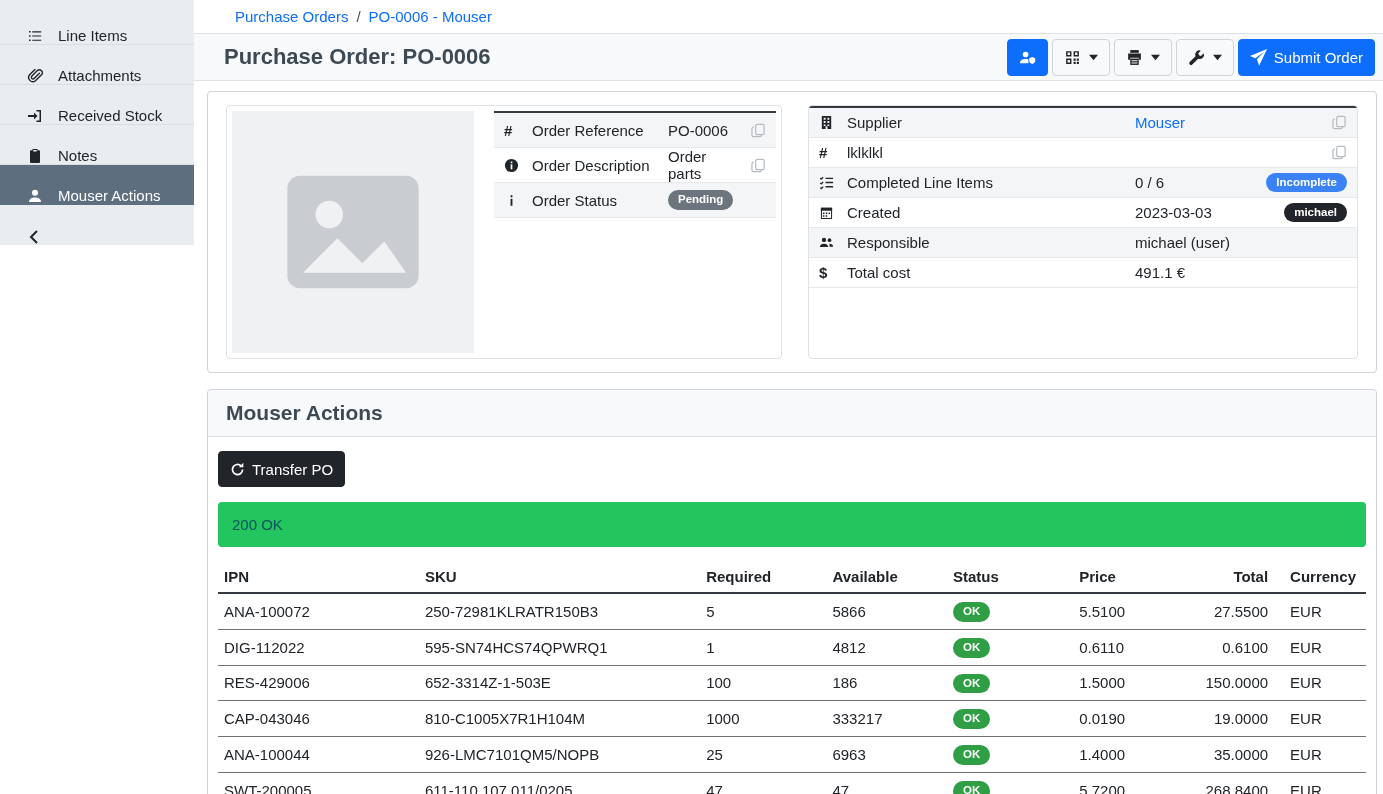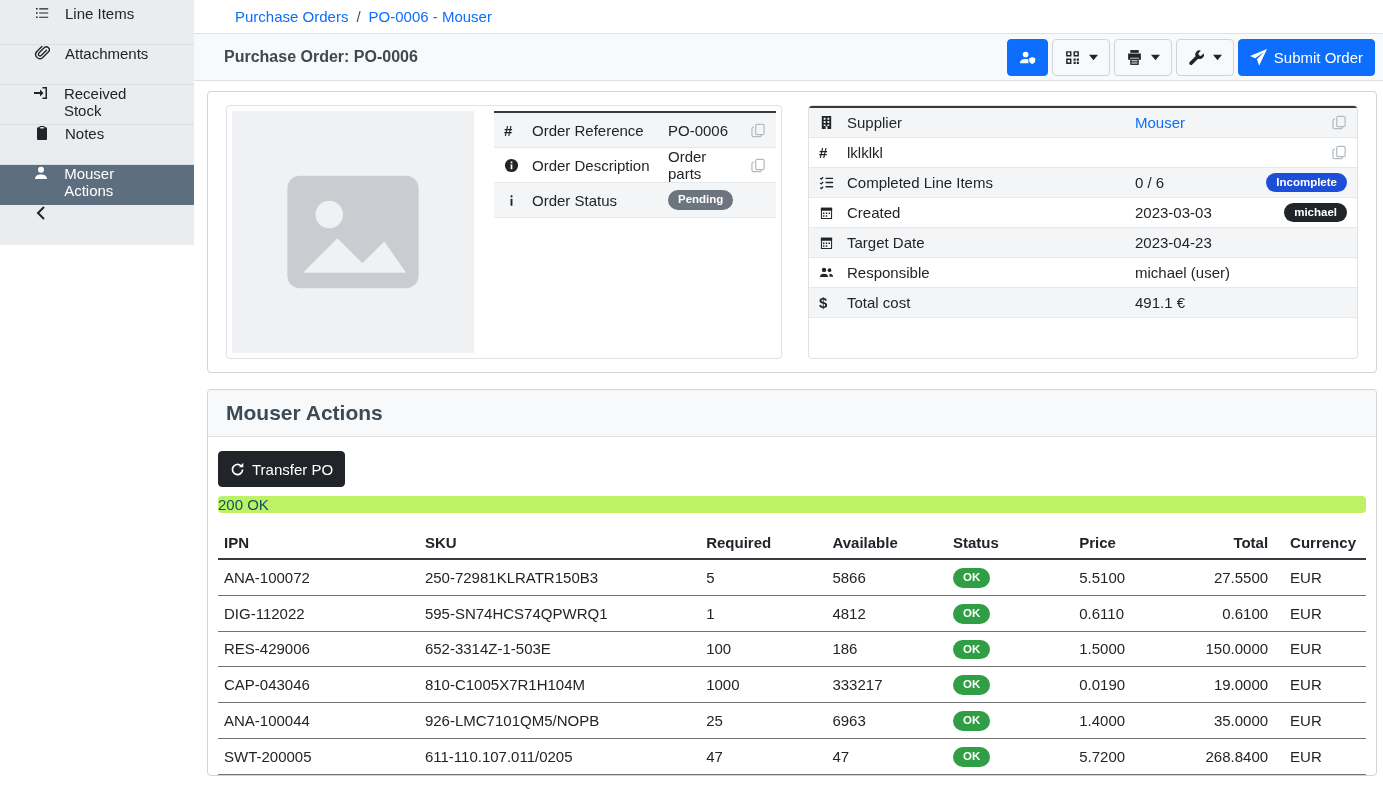--- a/index.html
+++ b/index.html
@@ -8,22 +8,22 @@
     width:1383px; height:794px; overflow:hidden;
     background:#fff; color:#212529;
     font-family:"Liberation Sans", sans-serif; font-size:15px;
   }
   .layout { display:flex; height:100%; }
 
   
   .side-rail { width:194px; flex:none; }
   .sidebar { background:#e9edf0; padding-top:5px; }
   .side-item {
-    display:flex; align-items:flex-start; gap:14px;
-    height:40px; padding:0 32px; font-size:15px; color:#212529;
+    display:flex; align-items:flex-end; gap:14px;
+    height:40px; padding:0 25px; font-size:15px; color:#212529;
     border-bottom:1px solid #d9dee3; cursor:pointer;
   }
   .side-item.active { background:#5d6e7e; color:#fff; border-bottom-color:#5d6e7e; }
   .side-item .icn { width:19px; color:inherit; }
   .side-collapse { border-bottom:none; }
 
   
   .icn { display:inline-flex; align-items:center; justify-content:center; font-size:16px; line-height:1; }
   .icn svg { width:1em; height:1em; display:block; }
   .glyph { font-weight:700; font-style:normal; }
@@ -32,21 +32,21 @@
   .main { flex:1; min-width:0; display:flex; flex-direction:column; }
   .breadcrumb-bar { height:33px; display:flex; align-items:center; gap:8px; padding-left:41px; background:#fff; }
   .crumb { color:#0d6efd; cursor:pointer; }
   .crumb-sep { color:#495057; }
 
   .page-header {
     height:48px; display:flex; align-items:center; justify-content:space-between;
     padding:0 8px 0 30px; background:#f8f9fa;
     border-top:1px solid #dee2e6; border-bottom:1px solid #dee2e6;
   }
-  .page-title { font-size:16px; font-weight:600; color:#3d4a54; }
+  .page-title { font-size:22px; font-weight:600; color:#3d4a54; }
 
   .toolbar { display:flex; gap:4px; align-items:center; }
   .btn {
     display:inline-flex; align-items:center; gap:7px; height:37px; padding:0 11px;
     border-radius:4px; font-size:15px; border:1px solid transparent; cursor:pointer;
     background:none; font-family:inherit; color:inherit;
   }
   .btn .icn { font-size:17px; }
   .btn .caret { font-size:9px; margin-left:1px; }
   .btn-primary { background:#0d6efd; border-color:#0d6efd; color:#fff; }
@@ -80,33 +80,33 @@
   .right .dlabel { width:288px; flex:none; }
   .dval-wrap { flex:1; min-width:0; display:flex; align-items:center; }
   .dright { margin-left:auto; display:flex; align-items:center; gap:10px; padding-left:8px; }
   .link { color:#0d6efd; cursor:pointer; }
   .copy { font-size:15px; color:#b4bbc2; cursor:pointer; }
 
   
   .badge { display:inline-block; padding:3px 10px; border-radius:10px;
            font-size:11.5px; font-weight:700; color:#fff; line-height:1.2; white-space:nowrap; }
   .badge-gray  { background:#6c757d; }
-  .badge-red   { background:#1d4ed8;margin-left:16px; }
+  .badge-red   { background:#3b82f6;margin-left:16px; }
   .badge-black { background:#212529; }
   .badge-green { background:#2f9e44; }
 
   
   .panel-header { padding:11px 18px; font-size:21px; font-weight:600; color:#3d4a54;
                   background:#f8f9fa; border-bottom:1px solid #dee2e6;
                   border-radius:4px 4px 0 0; }
   .panel-body { padding:14px 10px 0 10px; }
   .transfer-btn .icn { font-size:15px; }
 
-  .alert { margin-top:9px; background:#bef264; color:#0c5460;
-           border-radius:4px; font-size:15px; }
+  .alert { margin-top:15px; background:#22c55e; color:#0c5460;
+           padding:14px; border-radius:4px; font-size:15px; }
 
   .items-table { width:100%; border-collapse:collapse; margin-top:17px; font-size:15px; }
   .items-table th { font-weight:700; text-align:left; padding:4px 6px 7px 6px;
                     border-bottom:2px solid #343a40; }
   .items-table td { padding:7px 6px; border-bottom:1px solid #737373; }
   .items-table .num { text-align:right; }
   .items-table td.currency, .items-table th.currency { padding-left:16px; }
 </style>
 </head>
 <body>
@@ -366,34 +366,20 @@
                     <path fill="currentColor" d="M4.2 8h1.6v1.6H4.2zm3 0h1.6v1.6H7.2zm3 0h1.6v1.6h-1.6zm-6 3h1.6v1.6H4.2zm3 0h1.6v1.6H7.2z"></path>
                   </svg>
                 </span>
                 <span class="dlabel">Created</span>
                 <span class="dval-wrap">
                   <span class="dvalue">2023-03-03</span>
                 </span>
                 <span class="dright">
                   <span class="badge badge-black">michael</span>
                 </span>
-              </div>
-              <div class="drow">
-                <span class="icn dicon">
-                  <svg viewBox="0 0 16 16">
-                    <path fill="currentColor" d="M2 2.8h12v3.4H2z"></path>
-                    <path fill="none" stroke="currentColor" stroke-width="1.1" d="M2.6 3.4h10.8v11H2.6z"></path>
-                    <path fill="currentColor" d="M4.2 8h1.6v1.6H4.2zm3 0h1.6v1.6H7.2zm3 0h1.6v1.6h-1.6zm-6 3h1.6v1.6H4.2zm3 0h1.6v1.6H7.2z"></path>
-                  </svg>
-                </span>
-                <span class="dlabel">Target Date</span>
-                <span class="dval-wrap">
-                  <span class="dvalue">2023-04-23</span>
-                </span>
-                <span class="dright"></span>
               </div>
               <div class="drow">
                 <span class="icn dicon">
                   <svg viewBox="0 0 18 16">
                     <circle cx="6" cy="4.9" r="2.6" fill="currentColor"></circle>
                     <path fill="currentColor" d="M1 13.5c0-2.6 2.3-4 5-4s5 1.4 5 4z"></path>
                     <circle cx="12.6" cy="5.2" r="2.2" fill="currentColor"></circle>
                     <path fill="currentColor" d="M12.6 9.5c2.3 0 4.4 1.3 4.4 3.6h-4.4z"></path>
                   </svg>
                 </span>

